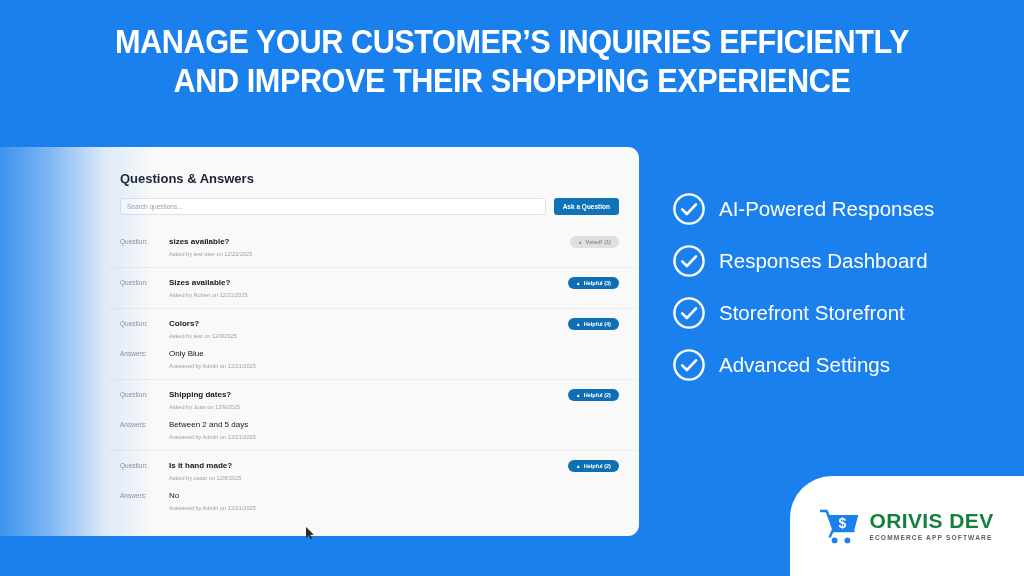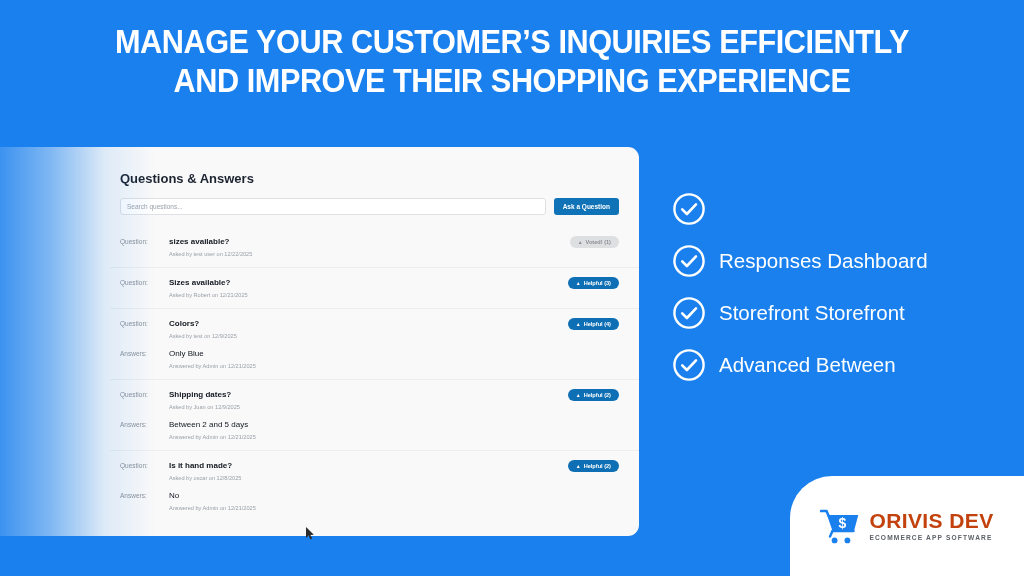--- a/index.html
+++ b/index.html
@@ -194,21 +194,21 @@
     display:flex;
     align-items:center;
     justify-content:center;
     gap:9px;
   }
   .logo-mark { width:40px; height:36px; flex:none; }
   .logo-text { display:flex; flex-direction:column; }
   .logo-name {
     font-size:21px;
     font-weight:bold;
-    color:#c2410c;
+    color:#15803d;
     letter-spacing:0.4px;
     line-height:22px;
   }
   .logo-tag {
     font-size:6.6px;
     font-weight:bold;
     color:#5c6067;
     letter-spacing:1.15px;
     line-height:10px;
     margin-top:1px;
@@ -327,41 +327,42 @@
 <svg class="cursor" viewBox="0 0 9 13">
   <polygon points="0,0 0,11 2.6,8.6 4.4,12.4 6.2,11.6 4.4,7.9 7.8,7.8" fill="#2b2b2b"></polygon>
 </svg>
 
 <div class="features" id="features">
     <div class="feature">
       <svg class="feature-icon" viewBox="0 0 34 34">
         <circle cx="17" cy="17" r="14.6" fill="none" stroke="#ffffff" stroke-width="2.4"></circle>
         <path d="M10.2 17.4 L14.9 22 L24 12.4" fill="none" stroke="#ffffff" stroke-width="2.6" stroke-linecap="round" stroke-linejoin="round"></path>
       </svg>
+      <div class="feature-label">AI-Powered Responses</div>
     </div>
     <div class="feature">
       <svg class="feature-icon" viewBox="0 0 34 34">
         <circle cx="17" cy="17" r="14.6" fill="none" stroke="#ffffff" stroke-width="2.4"></circle>
         <path d="M10.2 17.4 L14.9 22 L24 12.4" fill="none" stroke="#ffffff" stroke-width="2.6" stroke-linecap="round" stroke-linejoin="round"></path>
       </svg>
       <div class="feature-label">Responses Dashboard</div>
     </div>
     <div class="feature">
       <svg class="feature-icon" viewBox="0 0 34 34">
         <circle cx="17" cy="17" r="14.6" fill="none" stroke="#ffffff" stroke-width="2.4"></circle>
         <path d="M10.2 17.4 L14.9 22 L24 12.4" fill="none" stroke="#ffffff" stroke-width="2.6" stroke-linecap="round" stroke-linejoin="round"></path>
       </svg>
       <div class="feature-label">Storefront Storefront</div>
     </div>
     <div class="feature">
       <svg class="feature-icon" viewBox="0 0 34 34">
         <circle cx="17" cy="17" r="14.6" fill="none" stroke="#ffffff" stroke-width="2.4"></circle>
         <path d="M10.2 17.4 L14.9 22 L24 12.4" fill="none" stroke="#ffffff" stroke-width="2.6" stroke-linecap="round" stroke-linejoin="round"></path>
       </svg>
-      <div class="feature-label">Advanced Between</div>
+      <div class="feature-label">Advanced Settings</div>
     </div>
   </div>
 
 <div class="logo-panel">
   <svg class="logo-mark" viewBox="0 0 40 36">
     <path d="M1 3 h5.5 l2.2 5" stroke="#1a80ee" stroke-width="2.6" fill="none" stroke-linecap="round"></path>
     <path d="M8.4 8 H37 l-4 15 H13.6 Z" fill="#1a80ee"></path>
     <path d="M8.4 8 H37 l-4 15 H13.6 Z" fill="none" stroke="#1a80ee" stroke-width="2"></path>
     <path d="M12.5 23 h21" stroke="#1a80ee" stroke-width="2.4" stroke-linecap="round"></path>
     <path d="M12.5 23 l-2.5 5.6" stroke="#1a80ee" stroke-width="2.4" fill="none" stroke-linecap="round"></path>

